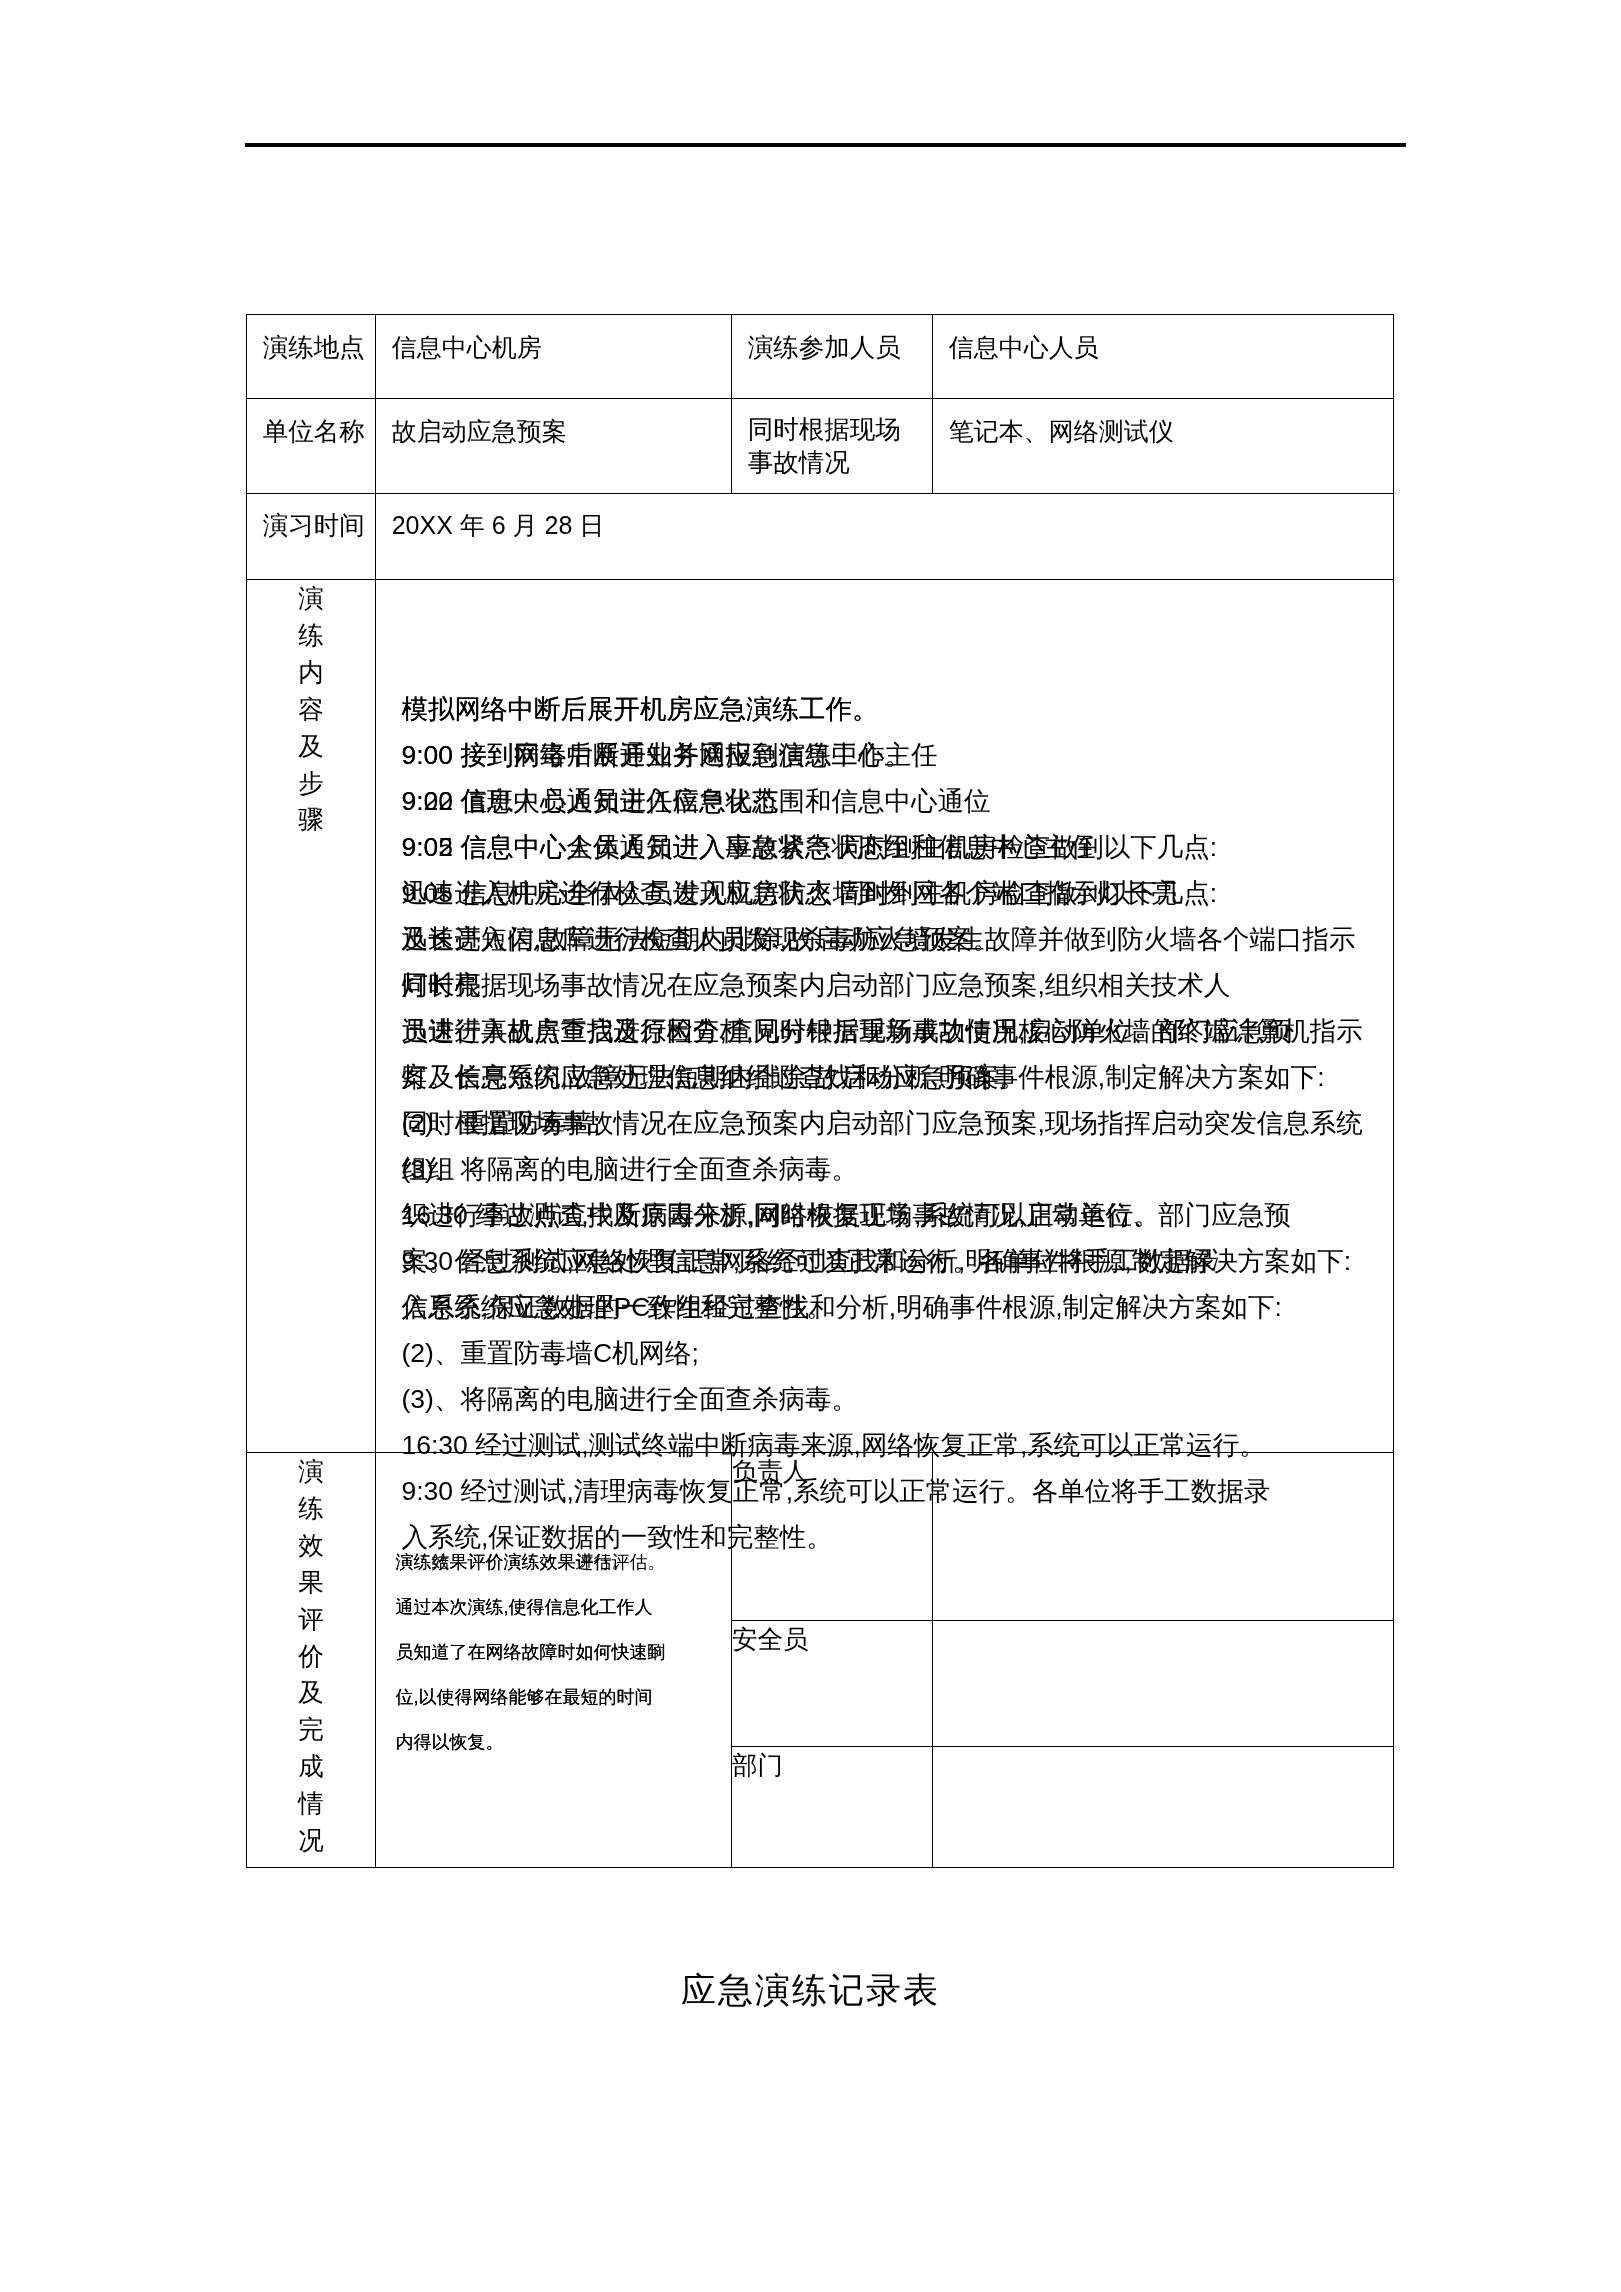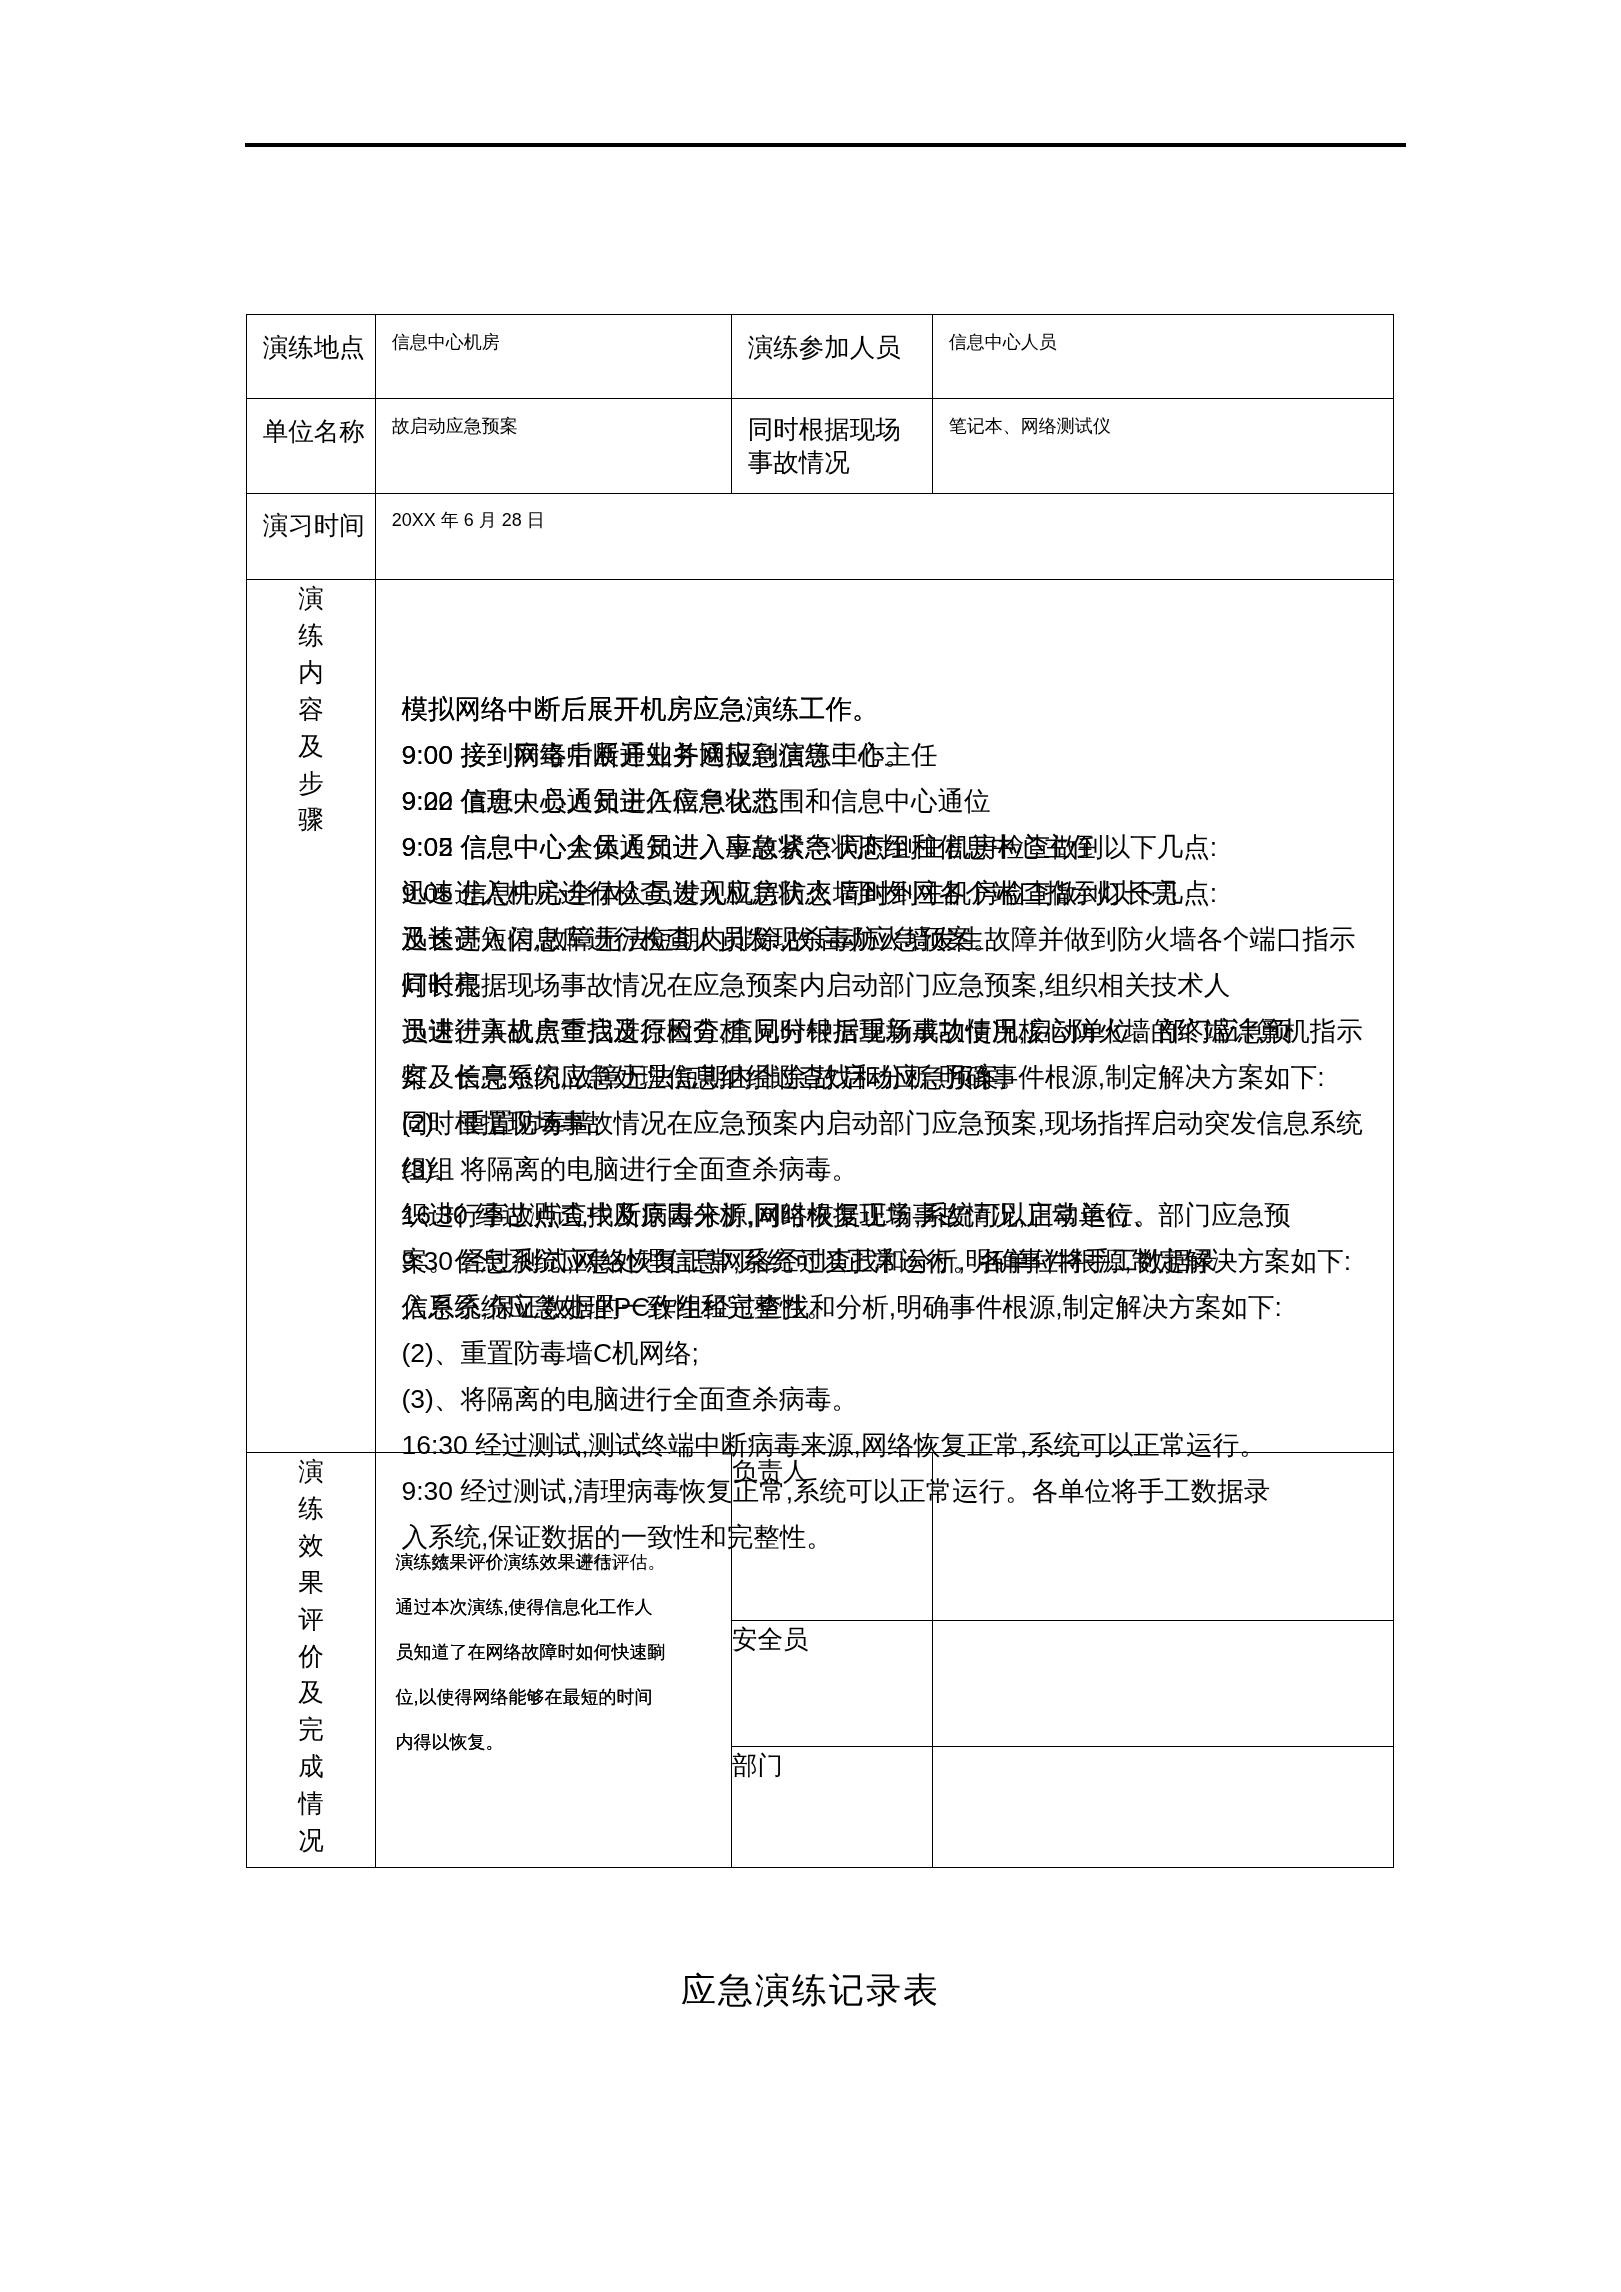--- a/index.html
+++ b/index.html
@@ -60,21 +60,21 @@
 
   .row-h1 { height: 84px; }
   .row-h2 { height: 84px; margin-left: 36px; }
   .row-h3 { height: 86px; }
 
   .lbl {
     font-size: 25.5px;
     white-space: nowrap;
   }
   .val {
-    font-size: 18px;
+    font-size: 25px;
   }
   .lbl-two {
     font-size: 25.5px;
     line-height: 1.3;
   }
 
   
   .vlabel {
     width: 59px;
     text-align: center;

